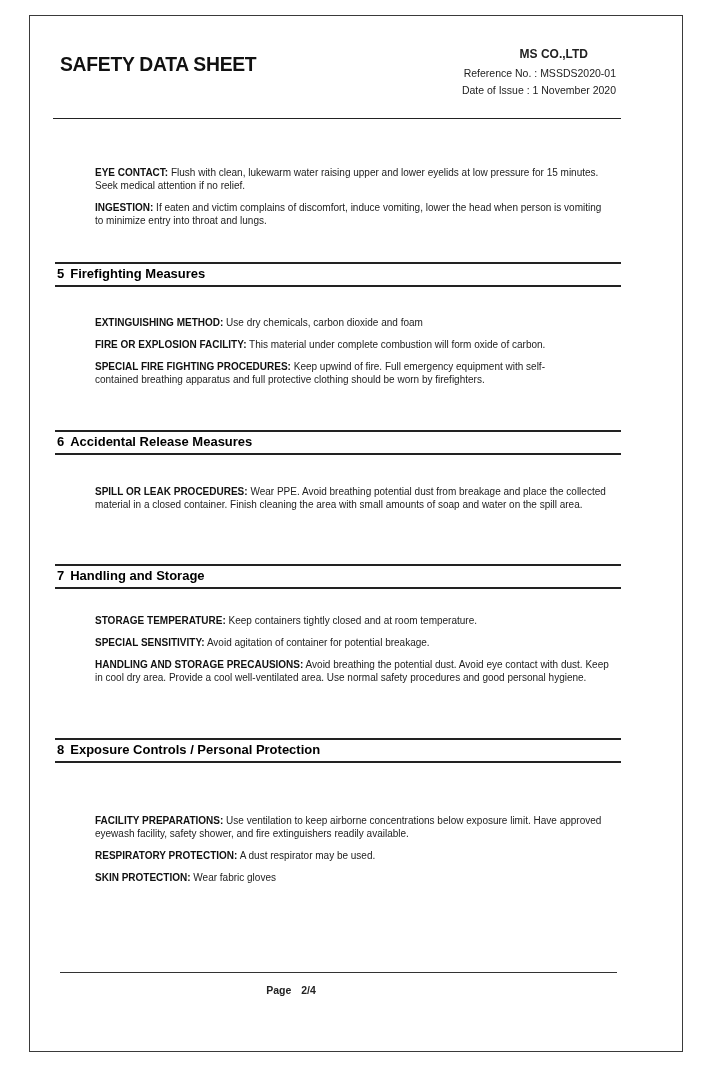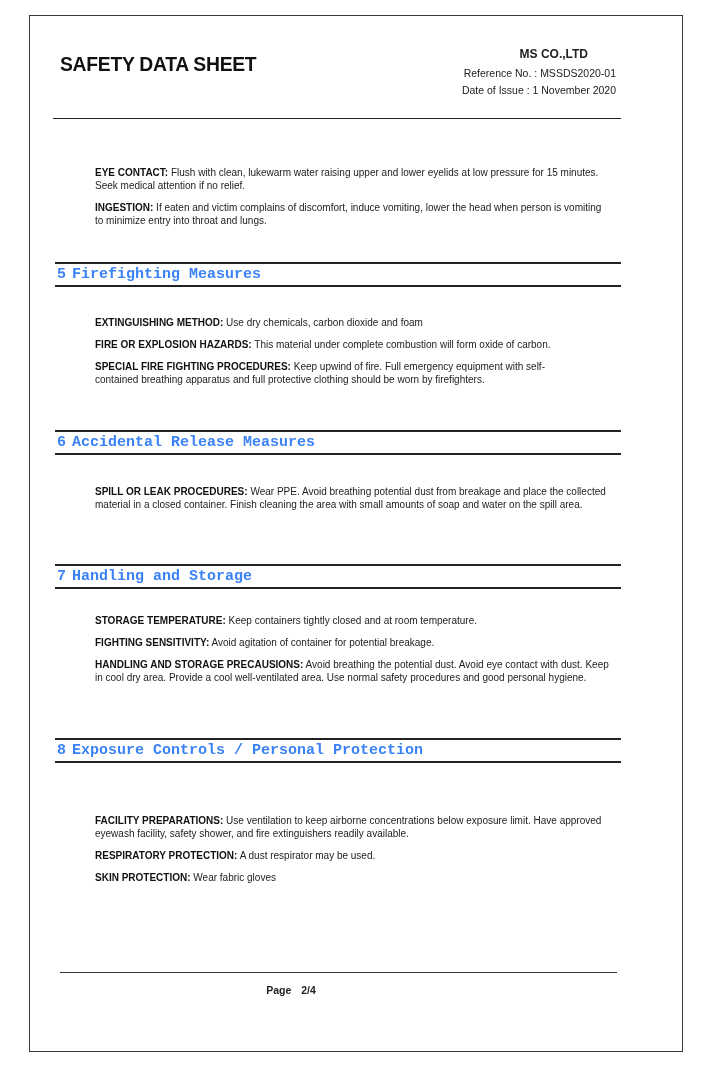--- a/index.html
+++ b/index.html
@@ -75,25 +75,24 @@
       left: 55px;
       width: 566px;
       height: 21px;
       border-top: 2px solid #222;
       border-bottom: 2px solid #222;
     }
     .section-head .label {
       position: absolute;
       left: 2px;
       top: 2px;
-      font-size: 15px;
+      font-size: 13px;
       font-weight: bold;
-      color: #3b82f6;
+      color: #000000;
       white-space: nowrap;
-      font-family: Liberation Mono, monospace;
     }
     .section-head .num { margin-right: 6px; }
     .footer-rule {
       position: absolute;
       left: 60px;
       top: 972px;
       width: 557px;
       height: 0;
       border-top: 1.5px solid #333;
     }
@@ -134,37 +133,37 @@
 <div class="body-block" style="top:166px;">
   <p class="entry"><b>EYE CONTACT:</b><span> Flush with clean, lukewarm water raising upper and lower eyelids at low pressure for 15 minutes.  Seek medical attention if no relief.</span></p>
   <p class="entry"><b>INGESTION:</b><span> If eaten and victim complains of discomfort, induce vomiting, lower the head when person is vomiting to minimize entry into throat and lungs.</span></p>
 </div>
 
 <div class="section-head" style="top:262px;">
   <div class="label"><span class="num">5</span><span>Firefighting Measures</span></div>
 </div>
 <div class="body-block" style="top:316px;">
   <p class="entry"><b>EXTINGUISHING METHOD:</b><span> Use dry chemicals, carbon dioxide and foam</span></p>
-  <p class="entry"><b>FIRE OR EXPLOSION HAZARDS:</b><span> This material under complete combustion will form oxide of carbon.</span></p>
+  <p class="entry"><b>FIRE OR EXPLOSION FACILITY:</b><span> This material under complete combustion will form oxide of carbon.</span></p>
   <p class="entry" style="width:480px;"><b>SPECIAL FIRE FIGHTING PROCEDURES:</b><span>  Keep upwind of fire.  Full emergency equipment with self-contained breathing apparatus and full protective clothing should be worn by firefighters.</span></p>
 </div>
 
 <div class="section-head" style="top:430px;">
   <div class="label"><span class="num">6</span><span>Accidental Release Measures</span></div>
 </div>
 <div class="body-block" style="top:485px;">
   <p class="entry"><b>SPILL OR LEAK PROCEDURES:</b><span> Wear PPE. Avoid breathing potential dust from breakage and place the collected material in a closed container.  Finish cleaning the area with small amounts of soap and water on the spill area.</span></p>
 </div>
 
 <div class="section-head" style="top:564px;">
   <div class="label"><span class="num">7</span><span>Handling and Storage</span></div>
 </div>
 <div class="body-block" style="top:614px;">
   <p class="entry"><b>STORAGE TEMPERATURE:</b><span> Keep containers tightly closed and at room temperature.</span></p>
-  <p class="entry"><b>FIGHTING SENSITIVITY:</b><span> Avoid agitation of container for potential breakage.</span></p>
+  <p class="entry"><b>SPECIAL SENSITIVITY:</b><span> Avoid agitation of container for potential breakage.</span></p>
   <p class="entry"><b>HANDLING AND STORAGE PRECAUSIONS:</b><span> Avoid breathing the potential dust.  Avoid eye contact with dust.  Keep in cool dry area.  Provide a cool well-ventilated area.  Use normal safety procedures and good personal hygiene.</span></p>
 </div>
 
 <div class="section-head" style="top:738px;">
   <div class="label"><span class="num">8</span><span>Exposure Controls / Personal Protection</span></div>
 </div>
 <div class="body-block" style="top:814px;">
   <p class="entry"><b>FACILITY PREPARATIONS:</b><span> Use ventilation to keep airborne concentrations below exposure limit.  Have approved eyewash facility, safety shower, and fire extinguishers readily available.</span></p>
   <p class="entry"><b>RESPIRATORY PROTECTION:</b><span> A dust respirator may be used.</span></p>
   <p class="entry"><b>SKIN PROTECTION:</b><span> Wear fabric gloves</span></p>

